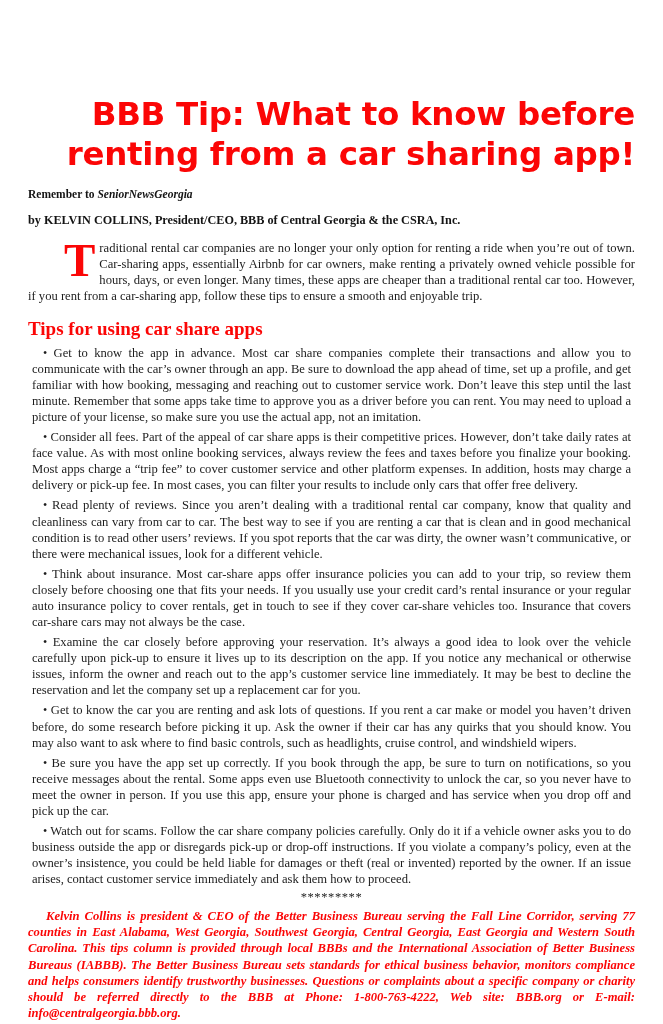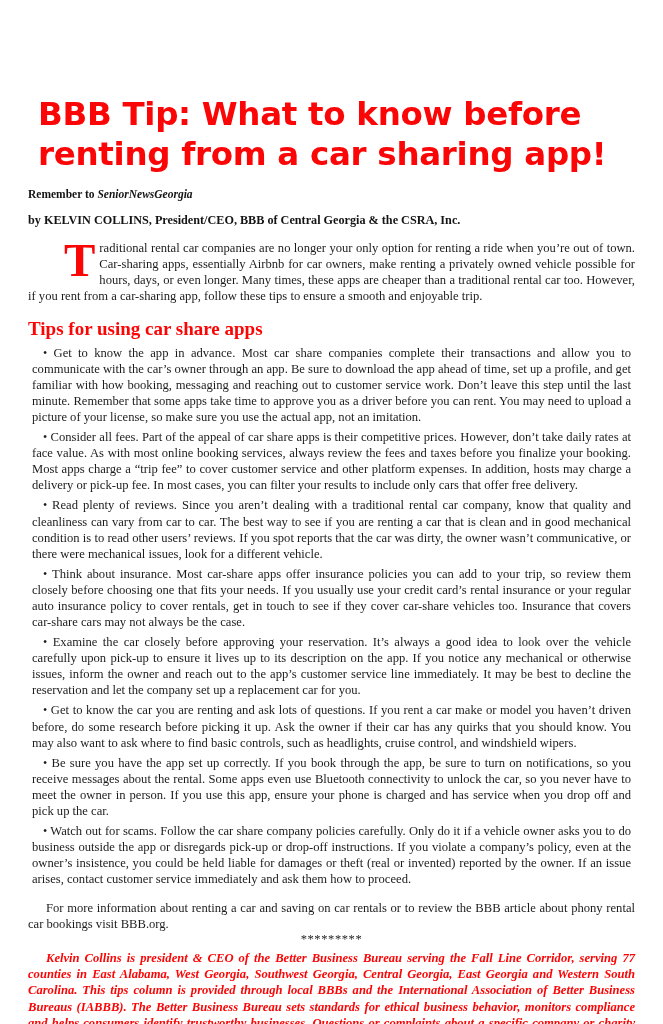--- a/index.html
+++ b/index.html
@@ -33,22 +33,23 @@
   }
 
   
   .headline {
     font-family: "DejaVu Sans", "Liberation Sans", sans-serif;
     font-weight: bold;
     font-size: 32.5px;
     line-height: 1.22;
     color: #fb0606;
     letter-spacing: -0.3px;
-    margin: 0 0 14px 10px;
+    margin: 0 0 14px 0;
     white-space: pre-line;
+    text-align: right;
   }
 
   
   .special-to {
     font-family: "Liberation Serif", serif;
     font-weight: bold;
     font-size: 11.5px;
     color: #141414;
     margin: 0 0 11px 0;
     line-height: 1.2;
@@ -167,20 +168,19 @@
       <p class="bullet-para"><span class="bullet-mark">•</span> <span>Get to know the app in advance.  Most car share companies complete their transactions and allow you to communicate with the car’s owner through an app.  Be sure to download the app ahead of time, set up a profile, and get familiar with how booking, messaging and reaching out to customer service work. Don’t leave this step until the last minute. Remember that some apps take time to approve you as a driver before you can rent. You may need to upload a picture of your license, so make sure you use the actual app, not an  imitation.</span></p>
       <p class="bullet-para"><span class="bullet-mark">•</span> <span>Consider all fees.  Part of the appeal of car share apps is their competitive prices. However, don’t take daily rates at face value. As with most online booking services, always review the fees and taxes before you finalize your booking.  Most apps charge a “trip fee”  to cover customer service and other platform expenses. In addition, hosts may charge a delivery or pick-up fee. In most cases, you can filter your results to include only cars that offer free delivery.</span></p>
       <p class="bullet-para"><span class="bullet-mark">•</span> <span>Read plenty of reviews.  Since you aren’t dealing with a traditional rental car company, know that quality and cleanliness can vary from car to car. The best way to see if you are renting a car that is clean and in good mechanical condition is to read other users’ reviews. If you spot reports that the car was dirty, the owner wasn’t communicative, or there were mechanical issues, look for a different vehicle.</span></p>
       <p class="bullet-para"><span class="bullet-mark">•</span> <span>Think about insurance.  Most car-share apps offer  insurance policies  you can add to your trip, so review them closely before choosing one that fits your needs. If you usually use your credit card’s rental insurance or your regular auto insurance policy to cover rentals, get in touch to see if they cover car-share vehicles too. Insurance that covers car-share cars may not always be the case.</span></p>
       <p class="bullet-para"><span class="bullet-mark">•</span> <span>Examine the car closely before approving your reservation.  It’s always a good idea to look over the vehicle carefully upon pick-up to ensure it lives up to its description on the app. If you notice any mechanical or otherwise issues, inform the owner and reach out to the app’s customer service line immediately. It may be best to decline the reservation and let the company set up a replacement car for you.</span></p>
       <p class="bullet-para"><span class="bullet-mark">•</span> <span>Get to know the car you are renting and ask lots of questions.  If you rent a car make or model you haven’t driven before, do some research  before picking it up. Ask the owner if their car has any quirks that you should know. You may also want to ask where to find basic controls, such as headlights, cruise control, and windshield wipers.</span></p>
       <p class="bullet-para"><span class="bullet-mark">•</span> <span>Be sure you have the app set up correctly. If you book through the app, be sure to turn on notifications, so you receive messages about the rental. Some apps even use  Bluetooth connectivity  to unlock the car, so you never have to meet the owner in person. If you use this app, ensure your phone is charged and has service when you drop off and pick up the car.</span></p>
       <p class="bullet-para"><span class="bullet-mark">•</span> <span>Watch out for scams.  Follow the car share company policies carefully. Only do it if a vehicle owner asks you to do business outside the app or disregards pick-up or drop-off instructions. If you violate a company’s policy, even at the owner’s insistence, you could be held liable for damages or theft (real or invented) reported by the owner. If an issue arises, contact customer service immediately and ask them how to proceed.</span></p>
     </div>
 
-    <p class="closing">For more information about  renting a car  and  saving on car rentals or to review the BBB article about  phony rental car bookings  visit BBB.org.</p>
 
     <div class="separator">*********</div>
 
     <p class="bio">Kelvin Collins is president &amp; CEO of the Better Business Bureau serving the Fall Line Corridor, serving 77 counties in East Alabama, West Georgia, Southwest Georgia, Central Georgia, East Georgia and Western South Carolina. This  tips  column is provided through local BBBs and the International Association of Better Business Bureaus (IABBB).  The Better Business Bureau  sets standards for ethical business behavior, monitors compliance and helps consumers identify trustworthy businesses.  Questions or complaints about a specific company or charity should be referred directly to the BBB at Phone: 1-800-763-4222, Web site:  BBB.org  or E-mail:  info@centralgeorgia.bbb.org.</p>
 
   </div>
 </div>
 
 </body></html>

